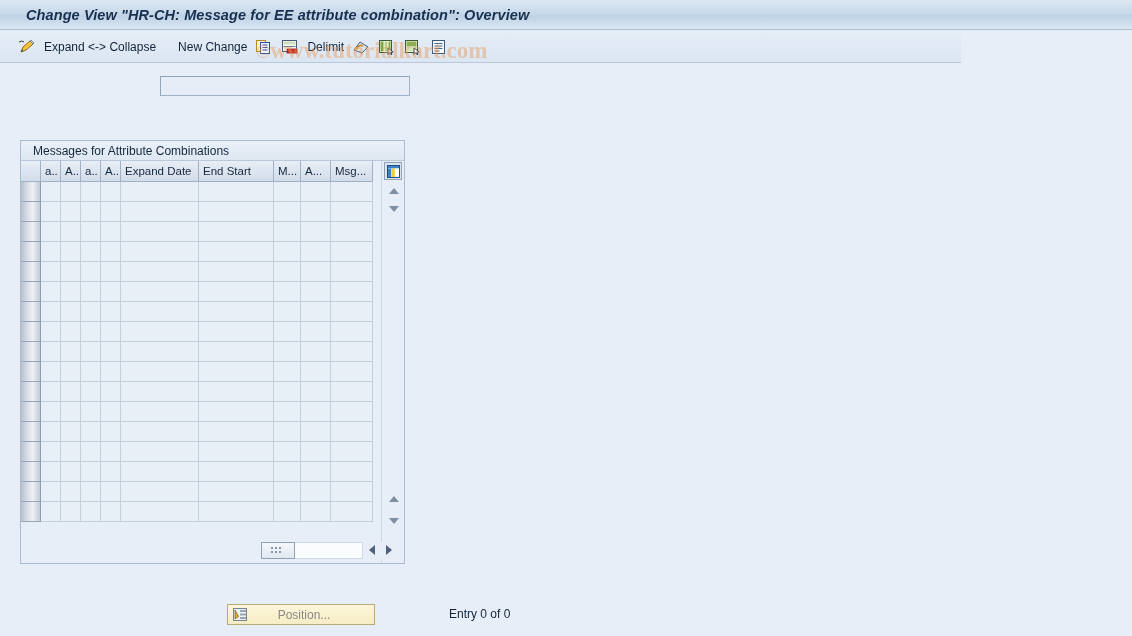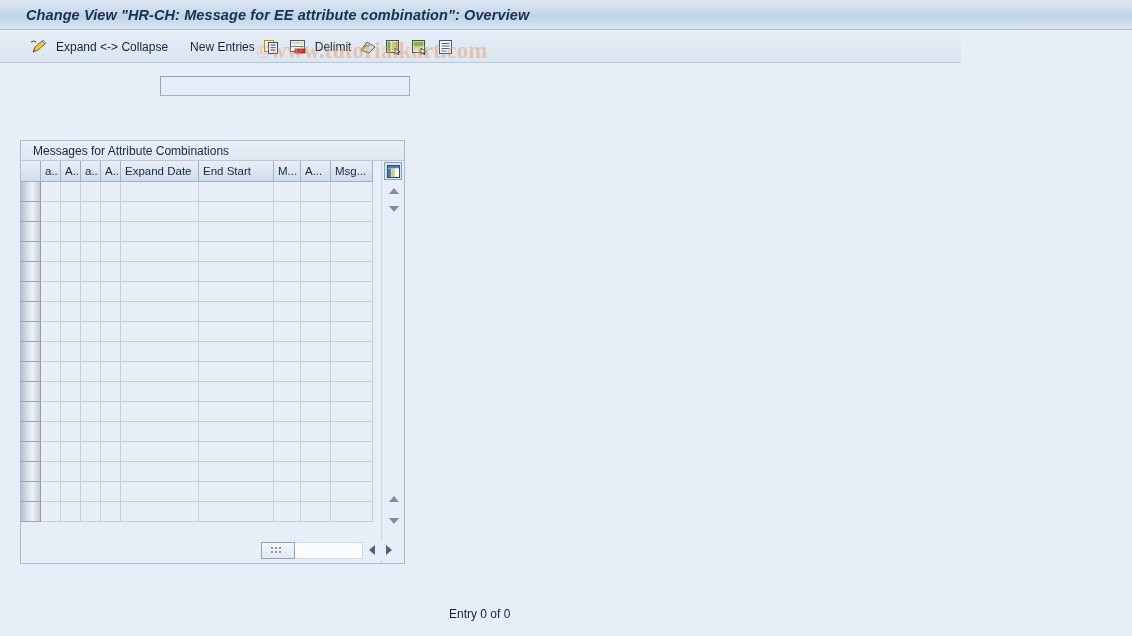--- a/index.html
+++ b/index.html
@@ -30,21 +30,21 @@
     letter-spacing: 0.1px;
     white-space: nowrap;
   }
 
   
   .toolbar {
     position: absolute; left: 0; top: 31px; width: 961px; height: 32px;
     background: linear-gradient(to bottom, #e5edf6 0%, #dbe6f2 100%);
     border-bottom: 1px solid #b8c8da;
     display: flex; align-items: center;
-    padding-left: 26px;
+    padding-left: 14px;
   }
   .tb-item { display: flex; align-items: center; height: 22px; padding: 0 4px; cursor: default; }
   .tb-label { font-size: 12px; color: #11243b; white-space: nowrap; }
   .tb-gap { width: 14px; }
   .icon { display: inline-block; line-height: 0; }
 
   
   .ctx-row { position: absolute; left: 0; top: 76px; width: 1132px; height: 20px; }
   .ctx-label {
     position: absolute; left: 0; top: 0; width: 158px; height: 20px;
@@ -192,21 +192,21 @@
       </span>
     </div>
 
     <div class="tb-item">
       <span class="tb-label">Expand &lt;-&gt; Collapse</span>
     </div>
 
     <div class="tb-gap"></div>
 
     <div class="tb-item">
-      <span class="tb-label">New Entries</span>
+      <span class="tb-label">New Change</span>
     </div>
 
     <div class="tb-item">
       <span class="icon">
         <svg width="18" height="16" viewBox="0 0 18 16">
           <rect x="1.5" y="1.5" width="9" height="11" fill="#fdf4c8" stroke="#b08d22" stroke-width="1"></rect>
           <rect x="5.5" y="3.5" width="9" height="11" fill="#f2f6fb" stroke="#2b4f8e" stroke-width="1"></rect>
           <line x1="7.5" y1="6" x2="12.5" y2="6" stroke="#2b4f8e" stroke-width="1"></line>
           <line x1="7.5" y1="8.5" x2="12.5" y2="8.5" stroke="#2b4f8e" stroke-width="1"></line>
           <line x1="7.5" y1="11" x2="12.5" y2="11" stroke="#2b4f8e" stroke-width="1"></line>
@@ -567,16 +567,28 @@
         <div class="hs-arrow">
             <div class="tri-l"></div>
           </div>
         <div class="hs-arrow">
             <div class="tri-r"></div>
           </div>
       </div>
     </div>
   </div>
 
+  <div class="pos-btn">
+    <span class="icon" style="margin-left:5px;">
+      <svg width="15" height="14" viewBox="0 0 15 14">
+        <rect x="0.5" y="0.5" width="13" height="12" fill="#eef2f7" stroke="#7a8392" stroke-width="1"></rect>
+        <rect x="7" y="2" width="6" height="2" fill="#9aa5b3"></rect>
+        <rect x="7" y="5.5" width="6" height="2" fill="#9aa5b3"></rect>
+        <rect x="7" y="9" width="6" height="2" fill="#9aa5b3"></rect>
+        <path d="M2 2 L2 11 L5.5 8.5 Z" fill="#e0a93c" stroke="#8a6b14" stroke-width="0.8"></path>
+      </svg>
+    </span>
+    <span class="pb-label">Position...</span>
+  </div>
 
   <div class="entry-text">Entry 0 of 0</div>
 
 </div>
 
 </body></html>

